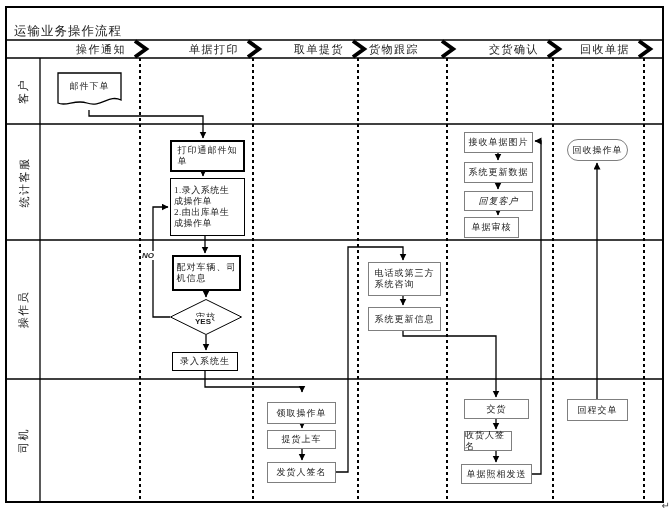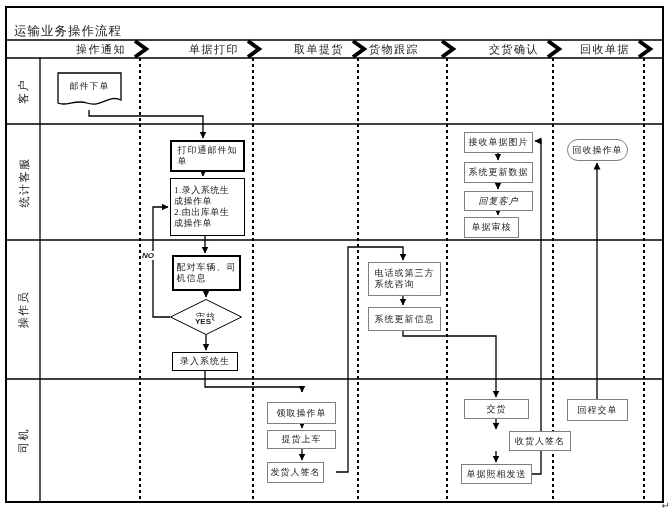--- a/index.html
+++ b/index.html
@@ -130,21 +130,21 @@
     </div>
     <div class="node rect" style="left: 172px; top: 352px; width: 66px; height: 19px;">
       <span class="txt">录入系统生</span>
     </div>
     <div class="node rect gray" style="left: 267px; top: 394px; width: 69px; height: 22px; margin-top: 8px;">
       <span class="txt">领取操作单</span>
     </div>
     <div class="node rect gray" style="left: 267px; top: 430px; width: 69px; height: 19px;">
       <span class="txt">提货上车</span>
     </div>
-    <div class="node rect gray" style="left: 267px; top: 462px; width: 57px; height: 21px;">
+    <div class="node rect gray" style="left: 267px; top: 462px; width: 69px; height: 21px;">
       <span class="txt">发货人签名</span>
     </div>
     <div class="node rect gray" style="left: 368px; top: 262px; width: 73px; height: 34px;">
       <span class="txt">电话或第三方
 系统咨询</span>
     </div>
     <div class="node rect gray" style="left: 368px; top: 307px; width: 73px; height: 24px;">
       <span class="txt">系统更新信息</span>
     </div>
     <div class="node rect gray" style="left: 464px; top: 162px; width: 69px; height: 21px;">
@@ -158,21 +158,21 @@
     </div>
     <div class="node rect gray" style="left: 464px; top: 217px; width: 55px; height: 21px;">
       <span class="txt">单据审核</span>
     </div>
     <div class="node rect gray" style="left: 567px; top: 139px; width: 61px; height: 22px; border-radius: 11px;">
       <span class="txt">回收操作单</span>
     </div>
     <div class="node rect gray" style="left: 464px; top: 399px; width: 65px; height: 20px;">
       <span class="txt">交货</span>
     </div>
-    <div class="node rect gray" style="left: 464px; top: 431px; width: 62px; height: 20px; margin-left: 45px;">
+    <div class="node rect gray" style="left: 464px; top: 431px; width: 48px; height: 20px;">
       <span class="txt">收货人签名</span>
     </div>
     <div class="node rect gray" style="left: 461px; top: 464px; width: 71px; height: 20px;">
       <span class="txt">单据照相发送</span>
     </div>
     <div class="node rect gray" style="left: 567px; top: 399px; width: 61px; height: 22px;">
       <span class="txt">回程交单</span>
     </div>
     <div class="edge-label" style="left: 141px; top: 251px; font-style: italic;">NO</div>
     <div class="edge-label" style="left: 194px; top: 317px;">YES</div>

